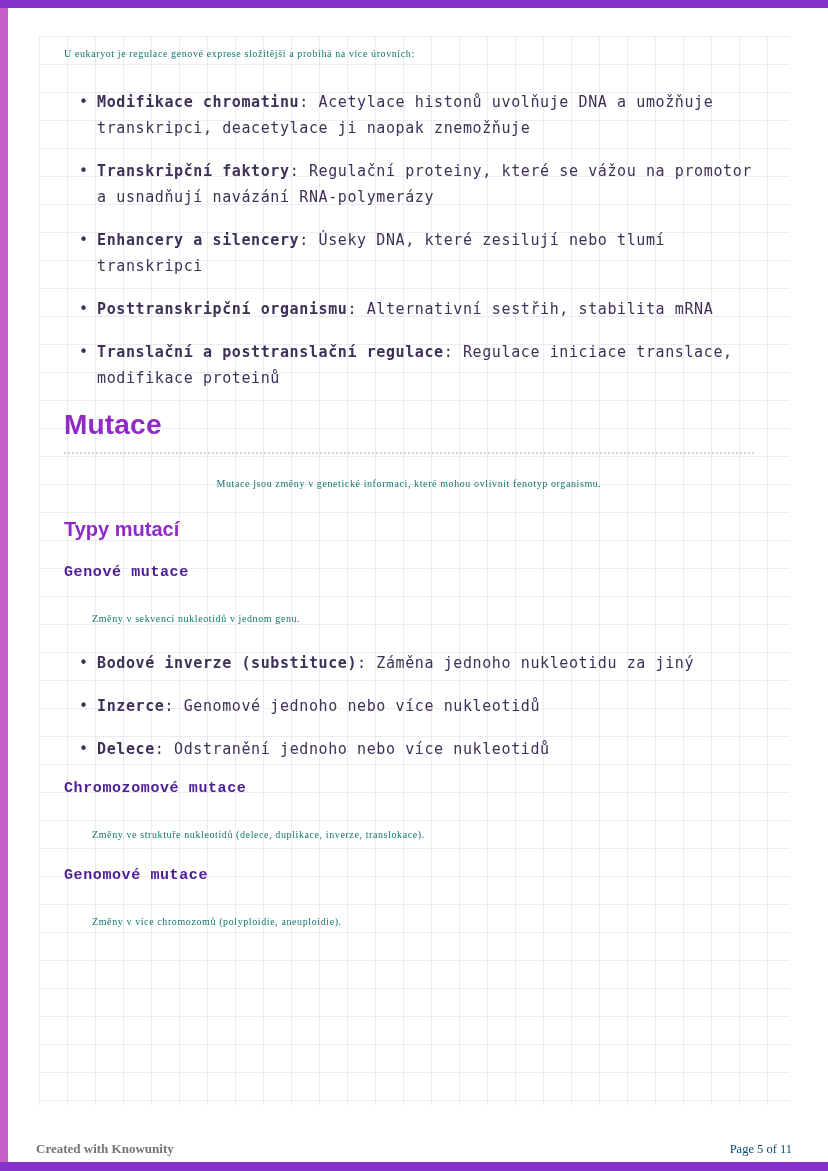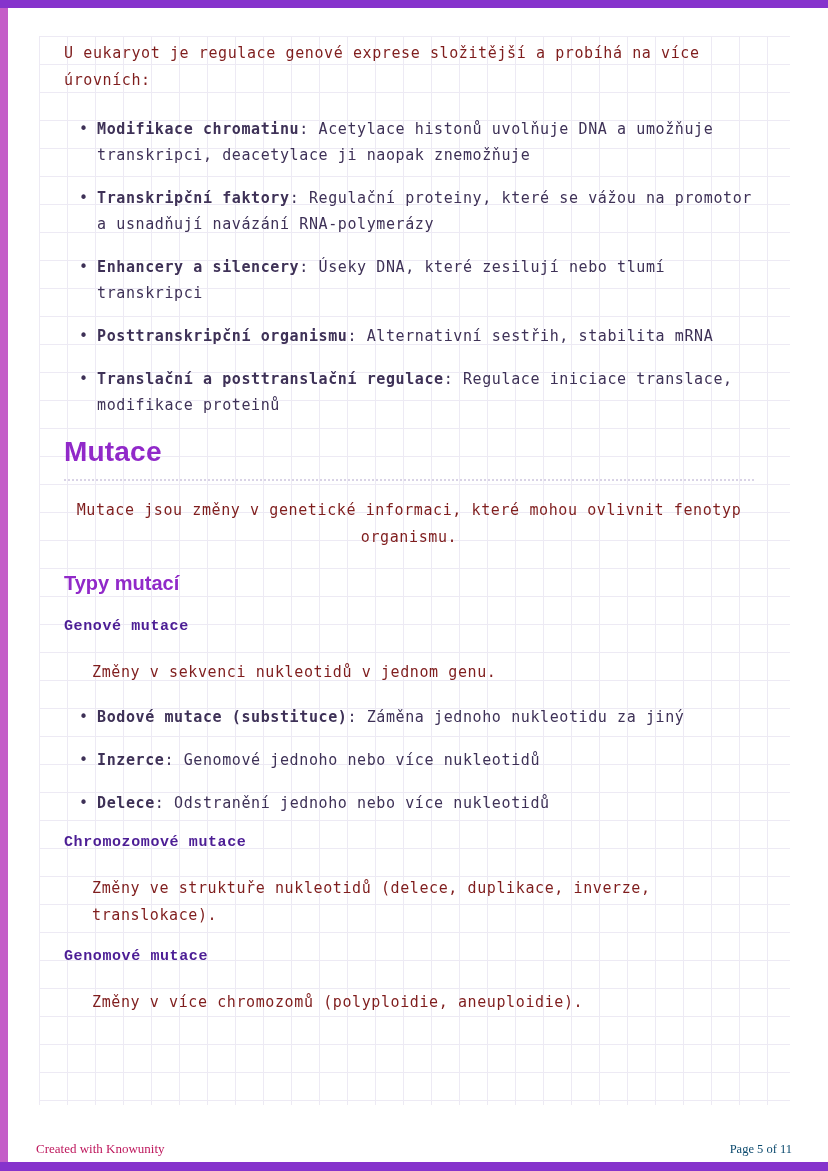--- a/index.html
+++ b/index.html
@@ -30,24 +30,25 @@
 
   .content {
     position: absolute;
     left: 64px;
     top: 40px;
     width: 690px;
     z-index: 2;
   }
   .body-text {
     margin: 0;
-    font-size: 15px;
+    font-size: 10px;
     line-height: 27px;
     letter-spacing: 0.6px;
-    color: #7f1d1d;
+    color: #0f766e;
+    font-family: Liberation Serif, serif;
   }
   .intro { margin-bottom: 22px; }
   ul.bullets { list-style: none; margin: 0; padding: 0; }
   .li {
     position: relative;
     padding-left: 33px;
     font-size: 15px;
     line-height: 26px;
     letter-spacing: 0.6px;
     color: #3e3157;
@@ -89,21 +90,21 @@
     position: absolute;
     left: 36px;
     right: 36px;
     bottom: 14px;
     display: flex;
     justify-content: space-between;
     align-items: baseline;
     font-family: "Liberation Serif", serif;
     z-index: 2;
   }
-  .footer-left  { font-weight: normal; font-size: 13px; color: #be185d; }
+  .footer-left  { font-weight: bold; font-size: 13px; color: #737373; }
   .footer-right { font-size: 12.5px; color: #0c4a6e; }
 </style>
 </head>
 <body>
 
 <div class="page">
   <div class="grid"></div>
   <div class="bar top"></div>
   <div class="bar left"></div>
   <div class="bar bottom"></div>
@@ -140,21 +141,21 @@
     <p class="body-text after-h1">Mutace jsou změny v genetické informaci, které mohou ovlivnit fenotyp organismu.</p>
 
     <h2 class="h2">Typy mutací</h2>
 
     <h3 class="h3">Genové mutace</h3>
     <p class="body-text indented">Změny v sekvenci nukleotidů v jednom genu.</p>
 
     <ul class="bullets">
       <li class="li">
         <span class="dot">•</span>
-        <span><b class="term">Bodové mutace (substituce)</b><span>: Záměna jednoho nukleotidu za jiný</span></span>
+        <span><b class="term">Bodové inverze (substituce)</b><span>: Záměna jednoho nukleotidu za jiný</span></span>
       </li>
       <li class="li">
         <span class="dot">•</span>
         <span><b class="term">Inzerce</b><span>: Genomové jednoho nebo více nukleotidů</span></span>
       </li>
       <li class="li">
         <span class="dot">•</span>
         <span><b class="term">Delece</b><span>: Odstranění jednoho nebo více nukleotidů</span></span>
       </li>
     </ul>

